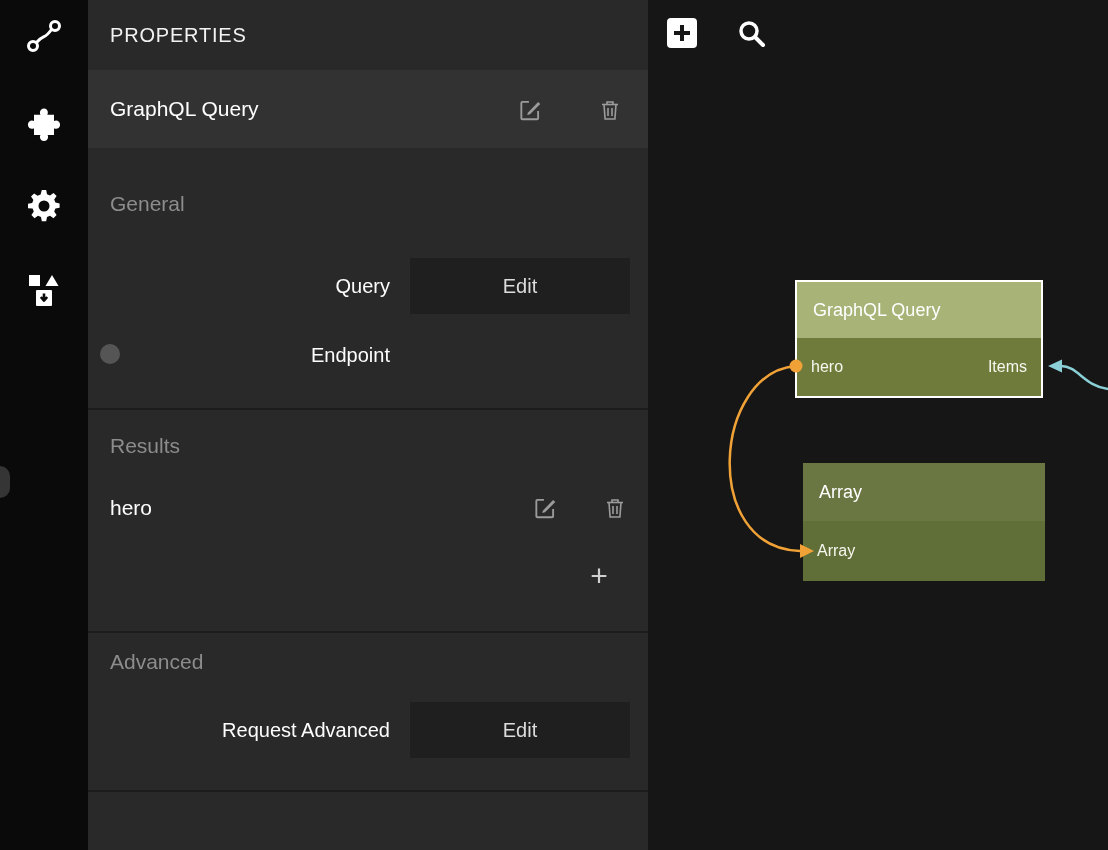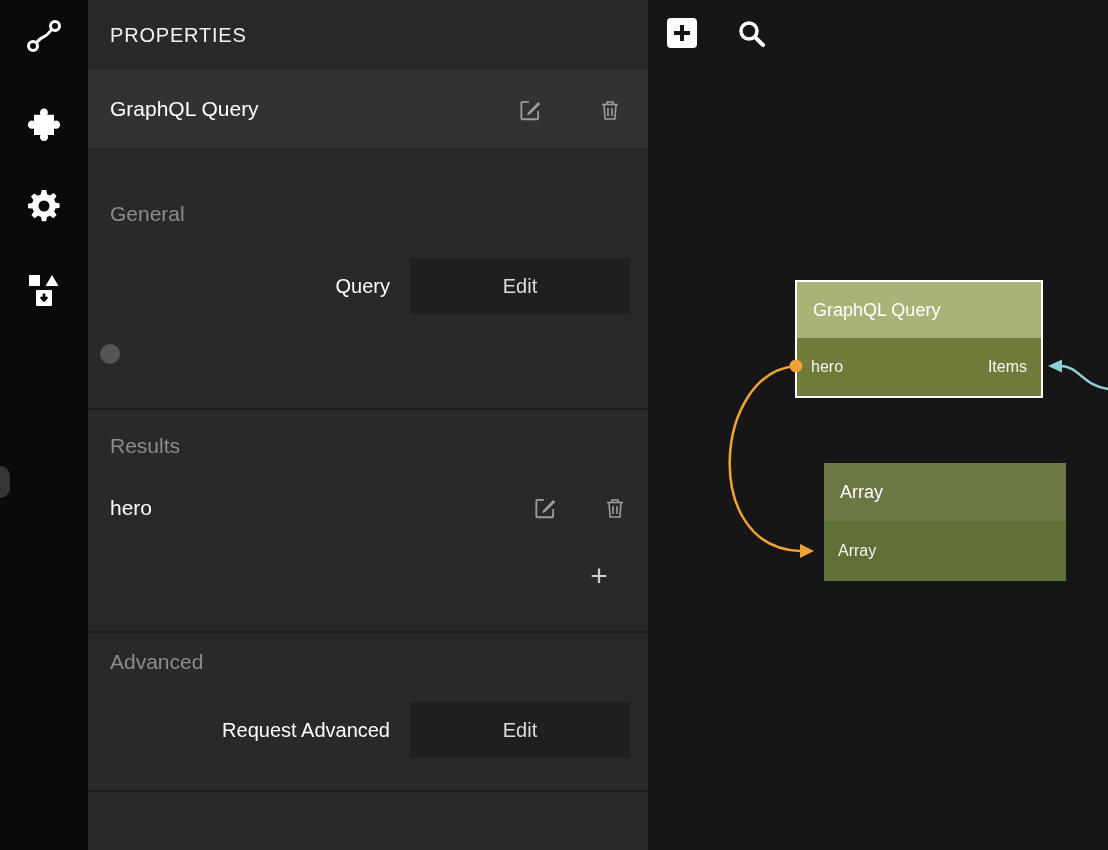--- a/index.html
+++ b/index.html
@@ -82,21 +82,21 @@
   .node-body-row {
     display:flex; align-items:center; justify-content:space-between;
     padding:0 14px; font-size:16px; color:#f7f7ef;
   }
   .node-graphql {
     left:147px; top:280px; width:248px; height:118px;
     border:2px solid #ffffff;
   }
   .node-graphql .node-header { height:56px; background:#a8b377; }
   .node-graphql .node-body-row { height:58px; background:#6f7b3a; }
-  .node-array { left:176px; top:463px; width:242px; height:124px;text-align:right; }
+  .node-array { left:155px; top:463px; width:242px; height:124px;text-align:right; }
   .node-array .node-header { height:58px; background:#6b7743; }
   .node-array .node-body-row { height:60px; background:#606e37; }
 
   .connections { position:absolute; left:0; top:0; z-index:2; pointer-events:none; }
 </style>
 </head>
 <body>
 
 <div class="sidebar">
   <div class="side-icon" style="top:16px;">
@@ -147,29 +147,30 @@
   </div>
   <div class="icon-btn" style="left:510px; top:98px;">
     <svg width="24" height="24" viewBox="0 0 24 24" fill="none" stroke="#9c9c9c" stroke-width="1.6">
       <path d="M4 6.5h16"></path>
         <path d="M9 6.5V4h6v2.5"></path>
       <path d="M6 6.5l1.1 14.5h9.8L18 6.5"></path>
       <path d="M10 10v8 M14 10v8"></path>
     </svg>
   </div>
 
-  <div class="section-label" style="top:202px;">General</div>
+  <div class="section-label" style="top:192px;">General</div>
 
   <div class="prop-row" style="top:258px;">
     <div class="prop-label">Query</div>
     <button class="prop-control">Edit</button>
   </div>
 
   <div class="port-dot-panel"></div>
   <div class="prop-row" style="top:327px;">
+    <div class="prop-label">Endpoint</div>
   </div>
 
   <div class="divider" style="top:408px;"></div>
 
   <div class="section-label" style="top:434px;">Results</div>
 
   <div class="hero-label">hero</div>
   <div class="icon-btn" style="left:444px; top:495px;">
     <svg width="26" height="26" viewBox="0 0 24 24" fill="none" stroke="#9c9c9c" stroke-width="1.7">
       <path d="M19.5 13v6.5a1 1 0 0 1-1 1H5a1 1 0 0 1-1-1V5.5a1 1 0 0 1 1-1H11"></path>

